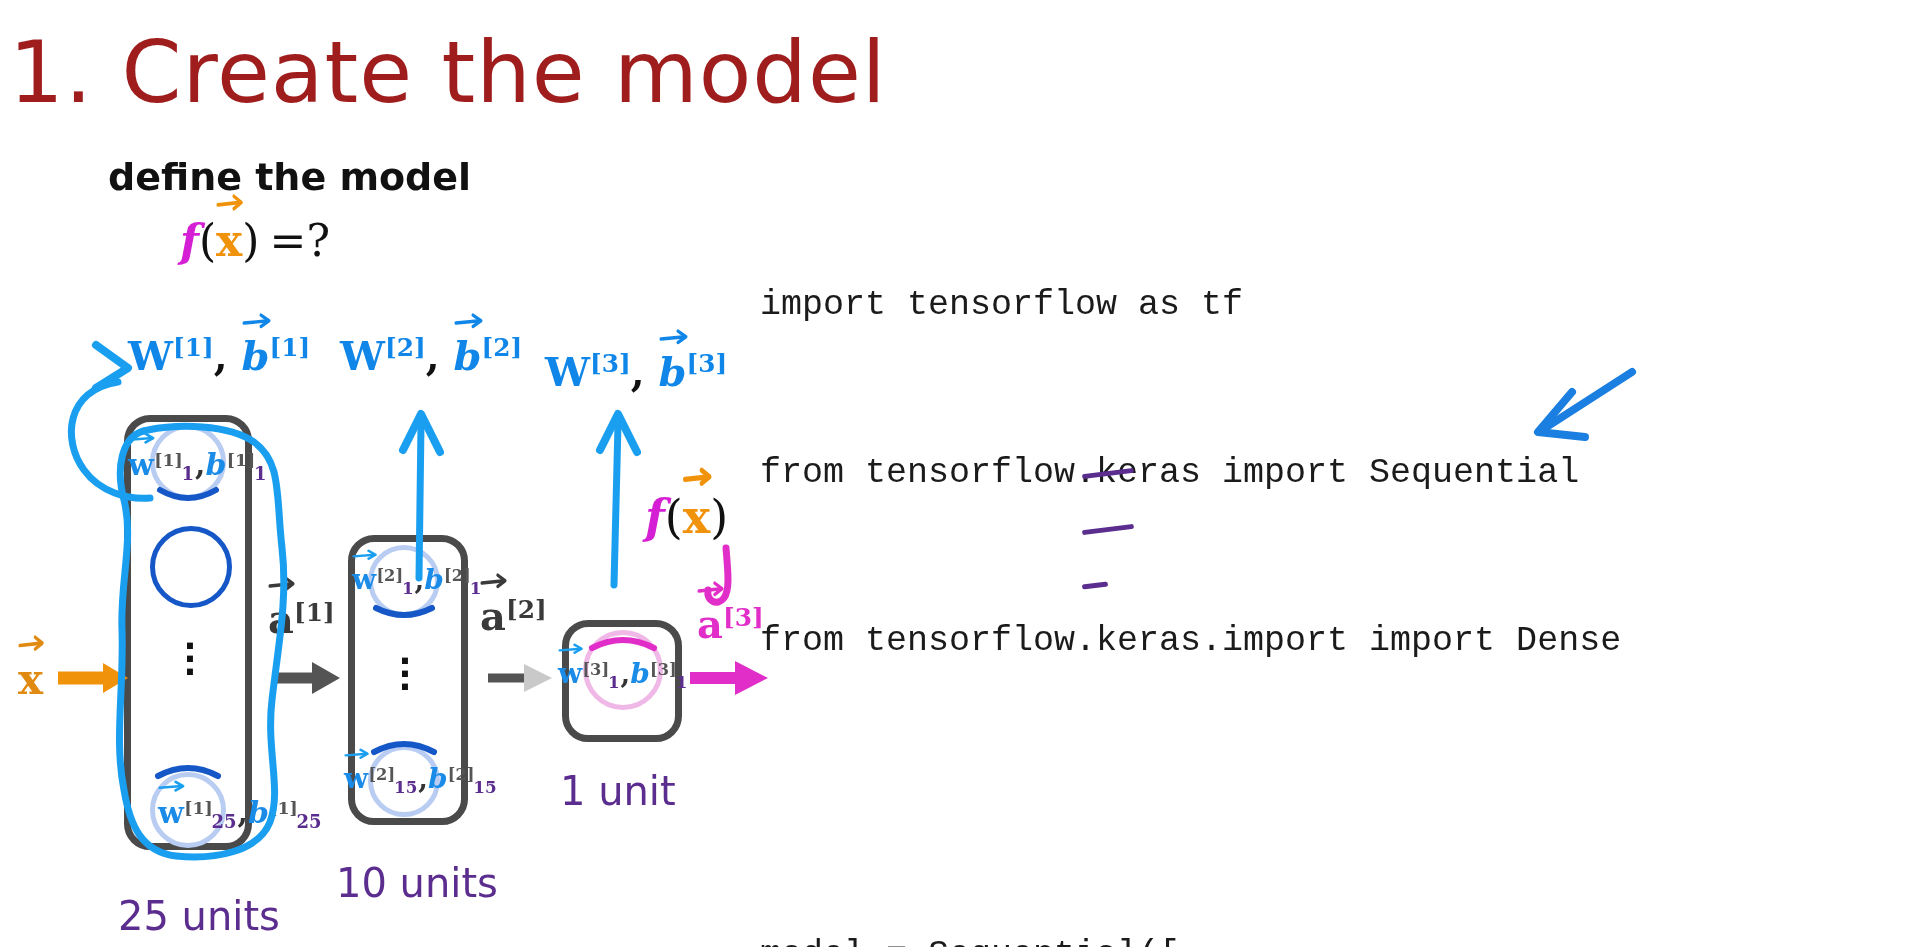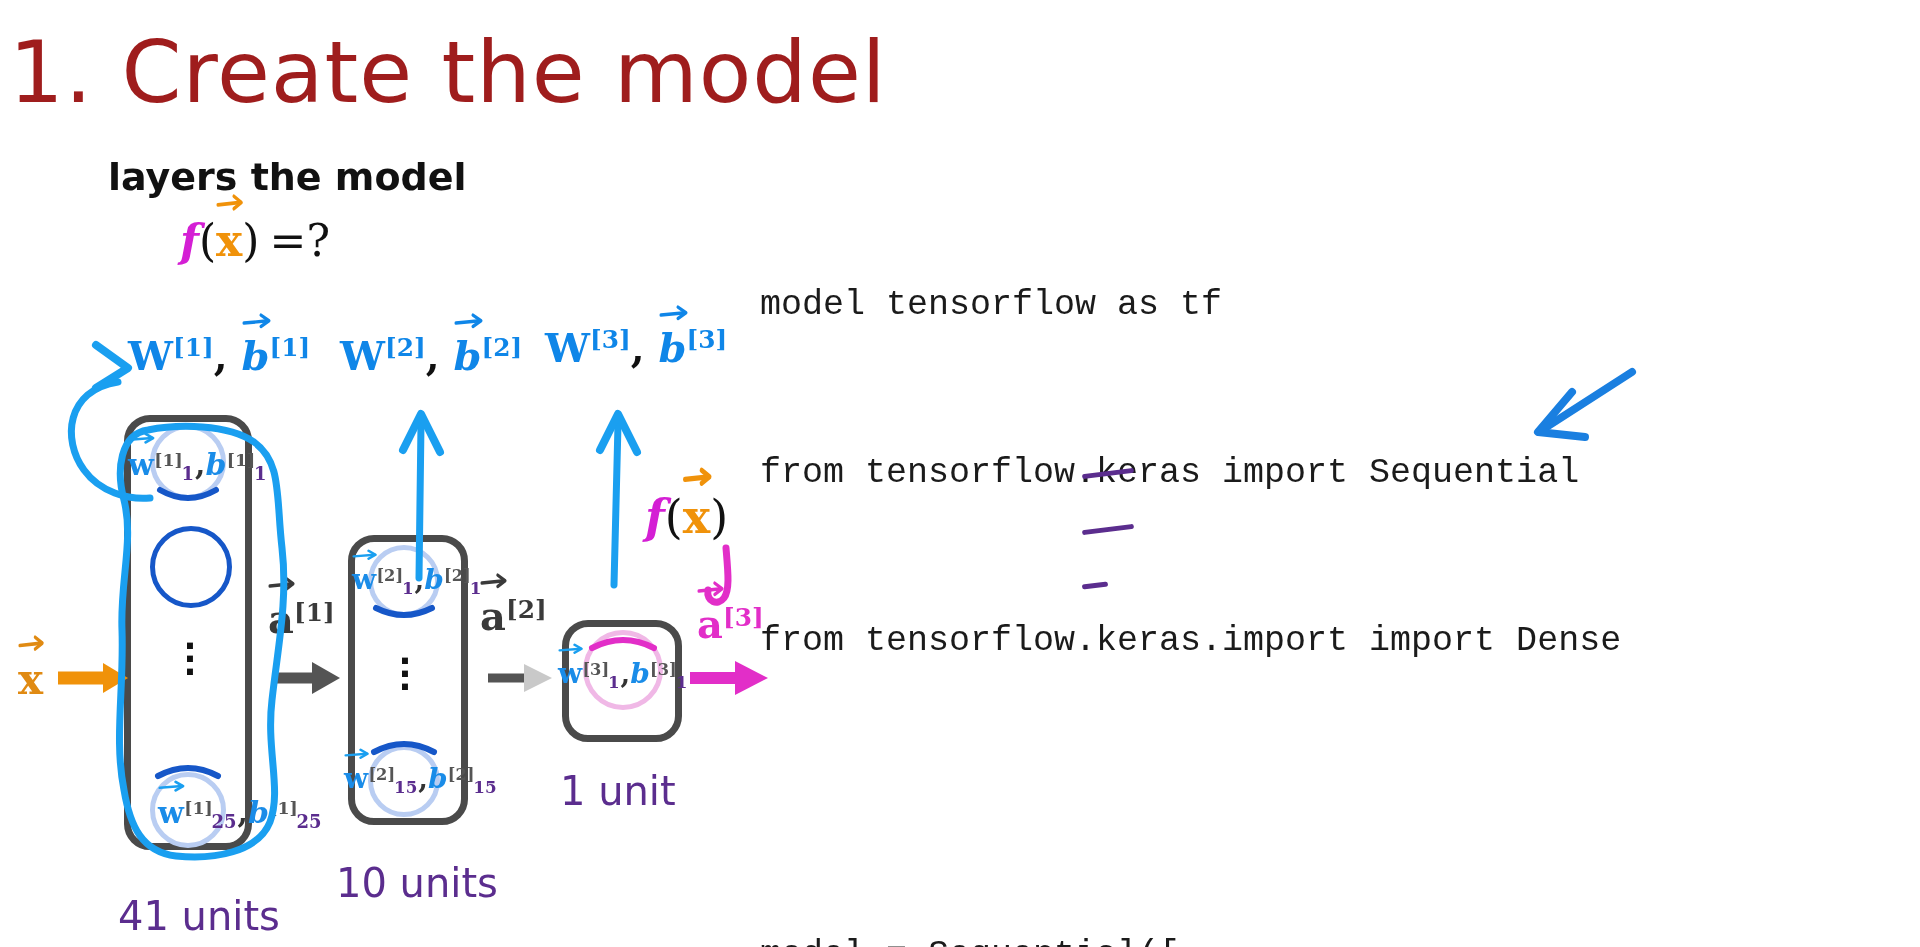--- a/index.html
+++ b/index.html
@@ -134,33 +134,33 @@
     color:#e08a12;white-space:nowrap;
   }
 </style>
 </head>
 <body>
 
 <div class="slide">
 
   <div id="slide-title">1. Create the model</div>
 
-  <div id="define-heading">layers the model</div>
+  <div id="define-heading">define the model</div>
 
   <div id="fx-equation">
     <span class="mag">f</span><span class="blk">(</span><span class="vecwrap"><span class="org">x</span><span class="vb">
           <svg viewBox="0 0 30 12" preserveAspectRatio="none">
             <path d="M2 8 L26 6" stroke="#f0920a" stroke-width="3" fill="none" stroke-linecap="round"></path>
             <path d="M19 1 L27 6 L19 11" stroke="#f0920a" stroke-width="3" fill="none" stroke-linecap="round" stroke-linejoin="round"></path>
           </svg>
         </span></span><span class="blk">)</span><span class="blk" style="margin-left:10px">=?</span>
   </div>
 
   <div id="code-block">
-    <span class="ln">model tensorflow as tf</span>
+    <span class="ln">import tensorflow as tf</span>
     <span class="ln">from tensorflow.keras import Sequential</span>
     <span class="ln">from tensorflow.keras.import import Dense</span>
     <span class="sp"></span>
     <span class="ln">model = Sequential([</span>
     
     
     
     
     
     
@@ -199,21 +199,21 @@
 
   <div class="top-wb" style="left:128px;top:332px;">
     <span>W</span><span class="sup">[1]</span><span class="comma">,</span> <span class="vecwrap"><span style="font-style:italic">b</span><span class="vb">
           <svg viewBox="0 0 30 12" preserveAspectRatio="none">
             <path d="M2 8 L26 6" stroke="#0f86e8" stroke-width="3" fill="none" stroke-linecap="round"></path>
             <path d="M19 1 L27 6 L19 11" stroke="#0f86e8" stroke-width="3" fill="none" stroke-linecap="round" stroke-linejoin="round"></path>
           </svg>
         </span></span><span class="sup">[1]</span>
   </div>
 
-  <div class="units-label" style="left:118px;top:893px;">41 units</div>
+  <div class="units-label" style="left:118px;top:893px;">25 units</div>
 
   <div class="a-label" style="left:268px;top:595px;">
     <span class="vecwrap"><span>a</span><span class="vb">
           <svg viewBox="0 0 30 12" preserveAspectRatio="none">
             <path d="M2 8 L26 6" stroke="#3a3a3a" stroke-width="3" fill="none" stroke-linecap="round"></path>
             <path d="M19 1 L27 6 L19 11" stroke="#3a3a3a" stroke-width="3" fill="none" stroke-linecap="round" stroke-linejoin="round"></path>
           </svg>
         </span></span><span class="sup">[1]</span>
   </div>
 
@@ -269,21 +269,21 @@
 
   <div class="wb-label" style="left:558px;top:657px;font-size:28px;">
     <span class="vecwrap"><span>w</span><span class="vb">
           <svg viewBox="0 0 30 12" preserveAspectRatio="none">
             <path d="M2 8 L26 6" stroke="#1a9ff0" stroke-width="3" fill="none" stroke-linecap="round"></path>
             <path d="M19 1 L27 6 L19 11" stroke="#1a9ff0" stroke-width="3" fill="none" stroke-linecap="round" stroke-linejoin="round"></path>
           </svg>
         </span></span><span class="sup">[3]</span><span class="sub">1</span><span class="comma">,</span><span class="bitl">b</span><span class="sup">[3]</span><span class="sub">1</span>
   </div>
 
-  <div class="top-wb" style="left:545px;top:324px;text-align:center;">
+  <div class="top-wb" style="left:545px;top:348px;text-align:center;">
     <span>W</span><span class="sup">[3]</span><span class="comma">,</span> <span class="vecwrap"><span style="font-style:italic">b</span><span class="vb">
           <svg viewBox="0 0 30 12" preserveAspectRatio="none">
             <path d="M2 8 L26 6" stroke="#0f86e8" stroke-width="3" fill="none" stroke-linecap="round"></path>
             <path d="M19 1 L27 6 L19 11" stroke="#0f86e8" stroke-width="3" fill="none" stroke-linecap="round" stroke-linejoin="round"></path>
           </svg>
         </span></span><span class="sup">[3]</span>
   </div>
 
   <div class="units-label" style="left:560px;top:768px;">1 unit</div>
 

